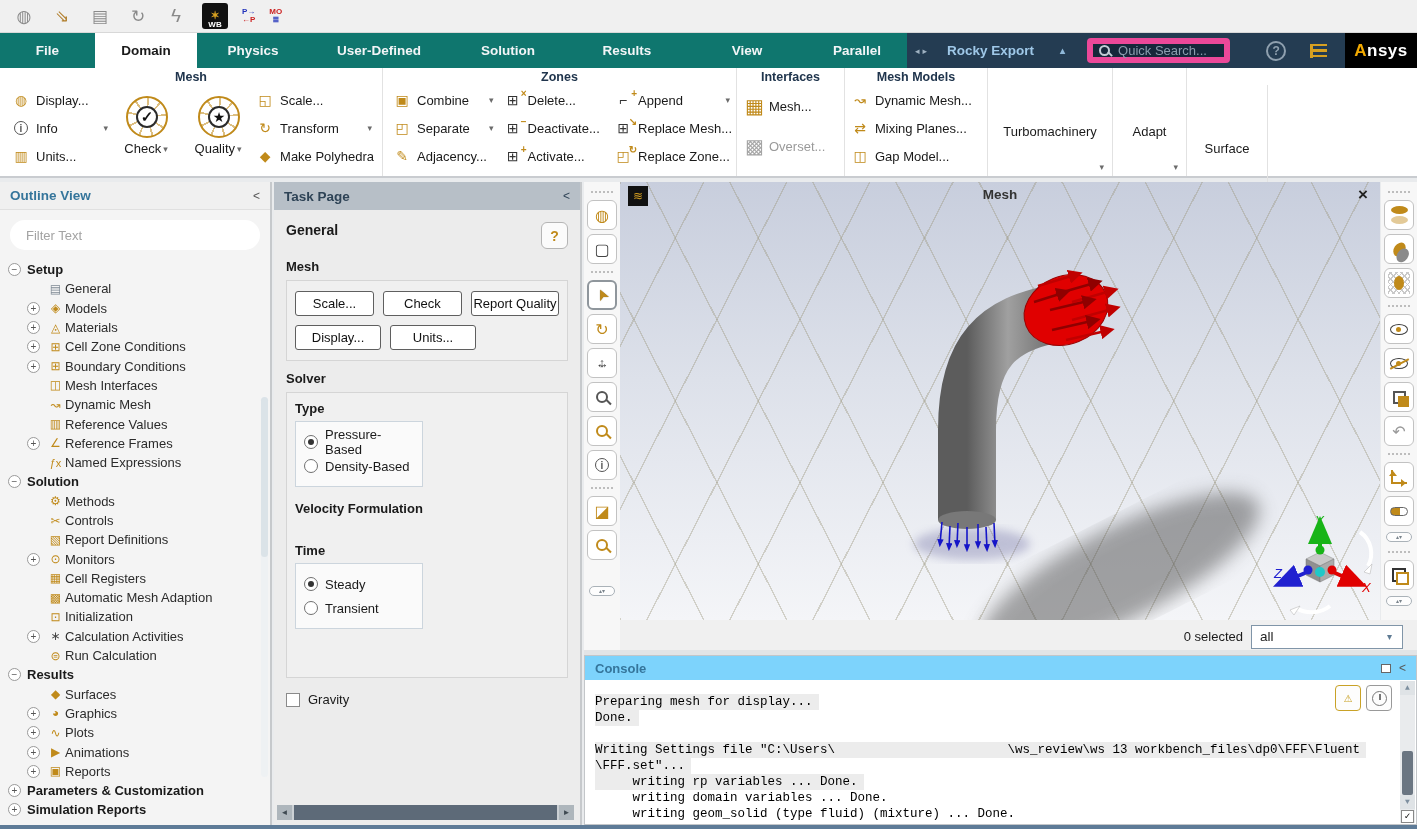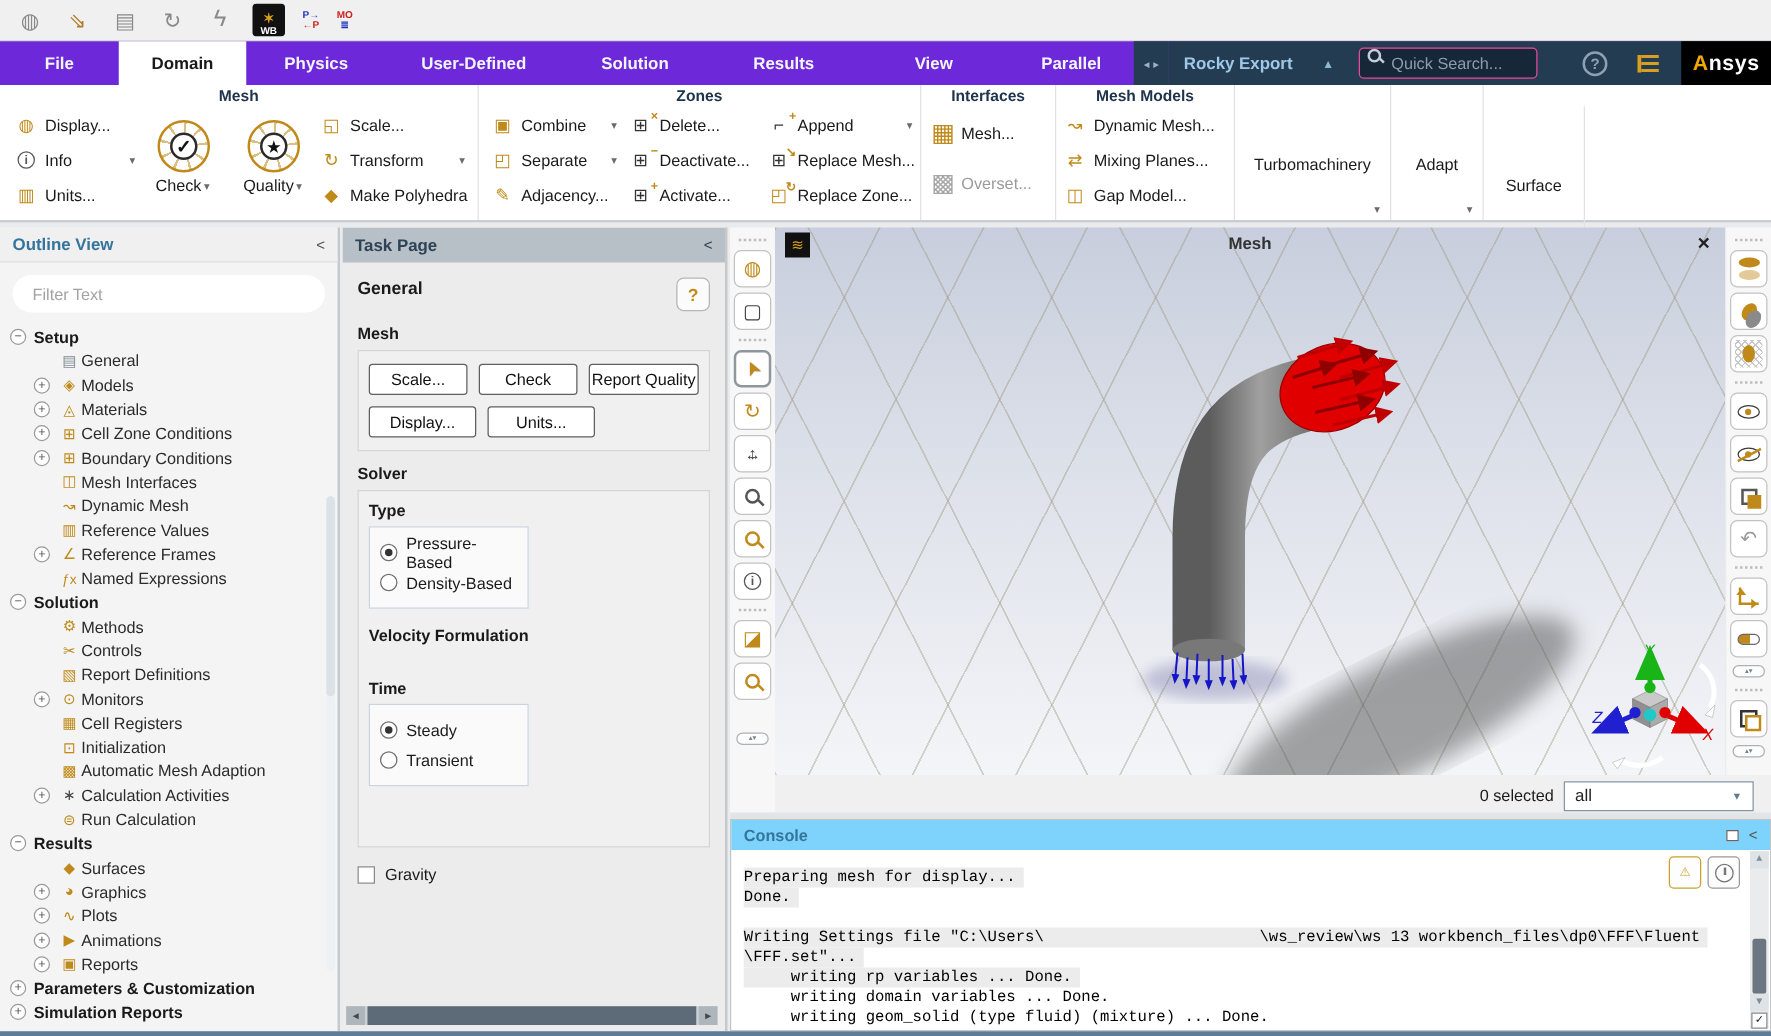--- a/index.html
+++ b/index.html
@@ -10,31 +10,31 @@
   
   .qat{position:absolute;left:0;top:0;width:1417px;height:33px;background:#f0f0f0;
        border-bottom:1px solid #d8d8d8;display:flex;align-items:center;gap:14px;padding-left:12px;}
   .qbtn{width:24px;height:24px;display:flex;align-items:center;justify-content:center;font-size:17px;color:#8a8a8a;}
   .wbbadge{width:26px;height:26px;background:#111;border-radius:3px;color:#fff;display:flex;flex-direction:column;
        align-items:center;justify-content:flex-end;font-size:8px;font-weight:bold;line-height:9px;}
   .wbbadge .sq{color:#d7a021;font-size:11px;line-height:10px;}
   .mini2{display:flex;flex-direction:column;align-items:center;font-size:8px;font-weight:bold;line-height:8px;}
 
   
-  .tabbar{position:absolute;left:0;top:33px;width:1417px;height:35px;background:#6d28d9;display:flex;}
+  .tabbar{position:absolute;left:0;top:33px;width:1417px;height:35px;background:#0f766e;display:flex;}
   .rtab{height:35px;display:flex;align-items:center;justify-content:center;color:#f2f5f7;font-weight:bold;
         font-size:13.5px;cursor:default;}
   .rtab.active{background:#ffffff;color:#1a1a1a;}
   .tab-nav{position:absolute;left:907px;top:0;width:28px;height:35px;background:#243c52;color:#9fb2c2;
         display:flex;align-items:center;justify-content:center;gap:3px;font-size:9px;}
   .tab-right{position:absolute;left:935px;top:0;right:0;height:35px;background:#243c52;display:flex;align-items:center;}
   .rocky{color:#9fc8e8;font-weight:bold;font-size:13.5px;margin-left:12px;display:flex;align-items:center;gap:26px;}
   .rocky .cu{font-size:10px;color:#8fb8d8;}
-  .qsearch{margin-left:22px;width:143px;height:25px;background:#16273a;border:1px solid #ec4899;border-radius:4px;
-        display:flex;padding:0 6px;gap:6px;}
+  .qsearch{margin-left:22px;width:143px;height:25px;background:#16273a;border:6px solid #ec4899;border-radius:4px;
+        display:flex;align-items:center;padding:0 6px;gap:6px;}
   .qsearch input{background:transparent;border:none;outline:none;color:#cfd9e2;font-size:13px;width:100px;
         font-family:"Liberation Sans",sans-serif;}
   .qsearch input::placeholder{color:#8b9dae;}
   .magw{width:11px;height:11px;border:2px solid #c3cdd6;border-radius:50%;position:relative;flex:0 0 auto;}
   .magw::after{content:"";position:absolute;width:6px;height:2px;background:#c3cdd6;right:-5px;bottom:-1px;transform:rotate(45deg);}
   .helpc{margin-left:36px;width:20px;height:20px;border:2px solid #8fa0af;border-radius:50%;color:#8fa0af;
         font-weight:bold;font-size:12px;display:flex;align-items:center;justify-content:center;}
   .goldlist{margin-left:24px;width:17px;height:14px;border-left:3px solid #d7a021;
         background:repeating-linear-gradient(180deg,#d7a021 0 2.5px,transparent 2.5px 5.5px);}
   .ansys{position:absolute;right:0;top:0;width:72px;height:35px;background:#000;color:#fff;display:block;
@@ -506,27 +506,27 @@
           <span class="tico i-mon"></span>
           <span class="tl">Monitors</span>
         </div>
       <div class="ti l1">
           <span class="sp"></span>
           <span class="tico i-creg"></span>
           <span class="tl">Cell Registers</span>
         </div>
       <div class="ti l1">
           <span class="sp"></span>
+          <span class="tico i-ama"></span>
+          <span class="tl">Automatic Mesh Adaption</span>
+        </div>
+      <div class="ti l1">
+          <span class="sp"></span>
           <span class="tico i-init"></span>
           <span class="tl">Initialization</span>
-        </div>
-      <div class="ti l1">
-          <span class="sp"></span>
-          <span class="tico i-ama"></span>
-          <span class="tl">Automatic Mesh Adaption</span>
         </div>
       <div class="ti l1">
           <span class="tg">+</span>
           <span class="tico i-calc"></span>
           <span class="tl">Calculation Activities</span>
         </div>
       <div class="ti l1">
           <span class="sp"></span>
           <span class="tico i-run"></span>
           <span class="tl">Run Calculation</span>

